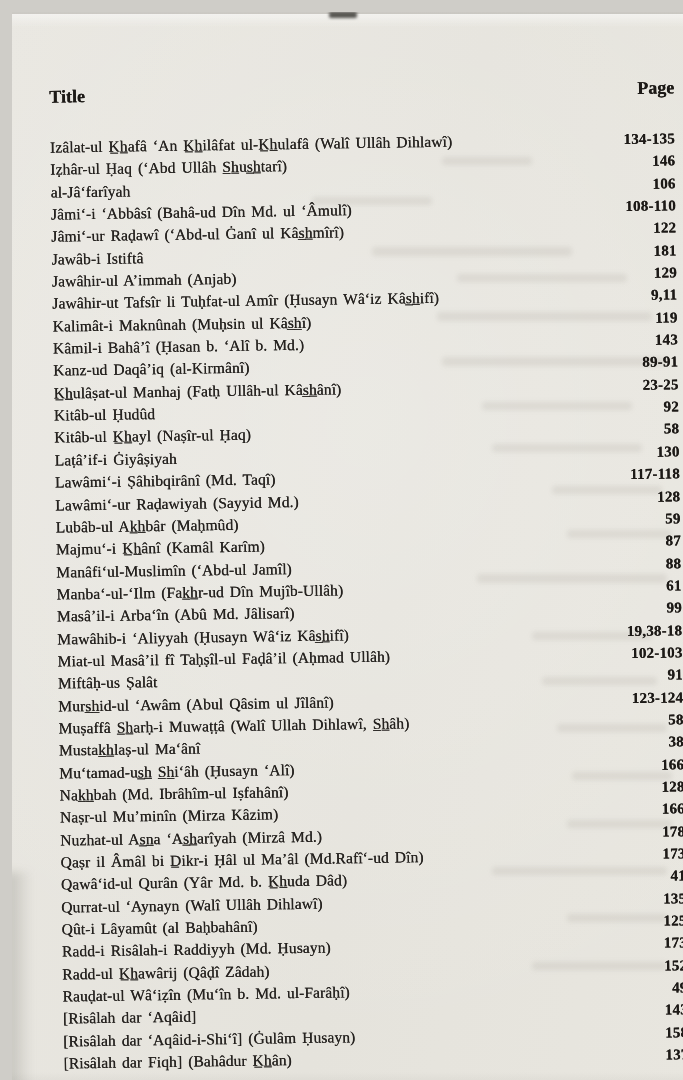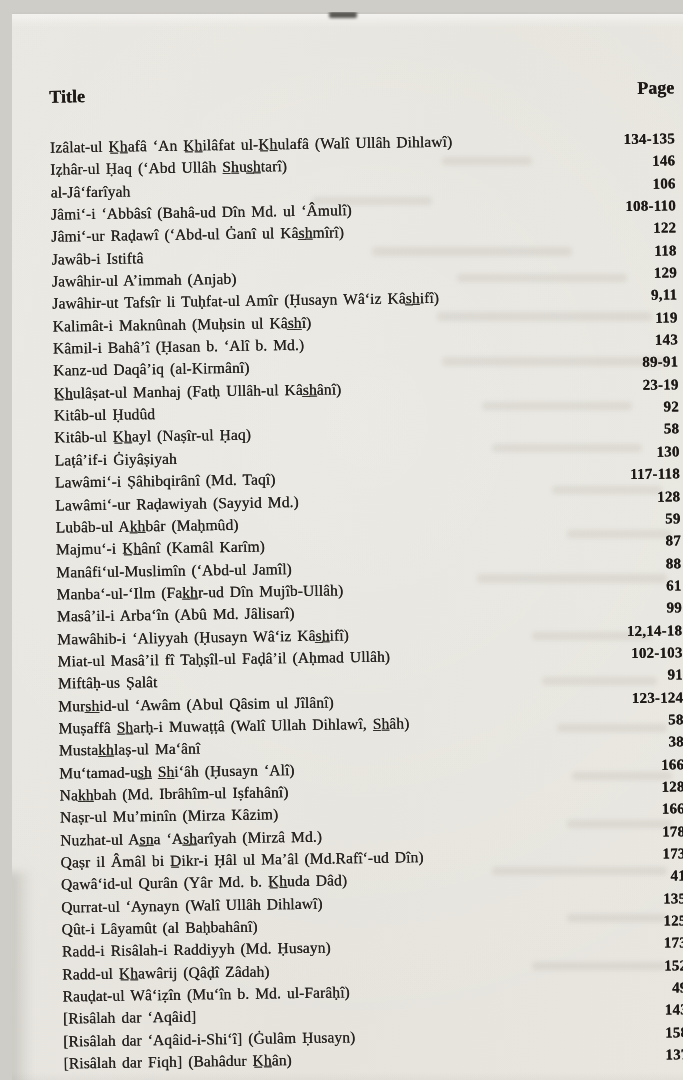--- a/index.html
+++ b/index.html
@@ -119,21 +119,21 @@
       <span class="p">108-110</span>
     </div>
 
     <div class="row">
       <span class="t">Jâmi‘-ur Raḍawî (‘Abd-ul Ġanî ul Kâs̲h̲mîrî)</span>
       <span class="p">122</span>
     </div>
 
     <div class="row">
       <span class="t">Jawâb-i Istiftâ</span>
-      <span class="p">118</span>
+      <span class="p">181</span>
     </div>
 
     <div class="row">
       <span class="t">Jawâhir-ul A’immah (Anjab)</span>
       <span class="p">129</span>
     </div>
 
     <div class="row">
       <span class="t">Jawâhir-ut Tafsîr li Tuḥfat-ul Amîr (Ḥusayn Wâ‘iz Kâs̲h̲ifî)</span>
       <span class="p">9,11</span>
@@ -149,21 +149,21 @@
       <span class="p">143</span>
     </div>
 
     <div class="row">
       <span class="t">Kanz-ud Daqâ’iq (al-Kirmânî)</span>
       <span class="p">89-91</span>
     </div>
 
     <div class="row">
       <span class="t">K̲h̲ulâṣat-ul Manhaj (Fatḥ Ullâh-ul Kâs̲h̲ânî)</span>
-      <span class="p">23-19</span>
+      <span class="p">23-25</span>
     </div>
 
     <div class="row">
       <span class="t">Kitâb-ul Ḥudûd</span>
       <span class="p">92</span>
     </div>
 
     <div class="row">
       <span class="t">Kitâb-ul K̲h̲ayl (Naṣîr-ul Ḥaq)</span>
       <span class="p">58</span>
@@ -204,21 +204,21 @@
       <span class="p">61</span>
     </div>
 
     <div class="row">
       <span class="t">Masâ’il-i Arba‘în (Abû Md. Jâlisarî)</span>
       <span class="p">99</span>
     </div>
 
     <div class="row">
       <span class="t">Mawâhib-i ‘Aliyyah (Ḥusayn Wâ‘iz Kâs̲h̲ifî)</span>
-      <span class="p">12,14-18</span>
+      <span class="p">19,38-18</span>
     </div>
 
     <div class="row">
       <span class="t">Miat-ul Masâ’il fî Taḥṣîl-ul Faḍâ’il (Aḥmad Ullâh)</span>
       <span class="p">102-103</span>
     </div>
 
     <div class="row">
       <span class="t">Miftâḥ-us Ṣalât</span>
       <span class="p">91</span>

